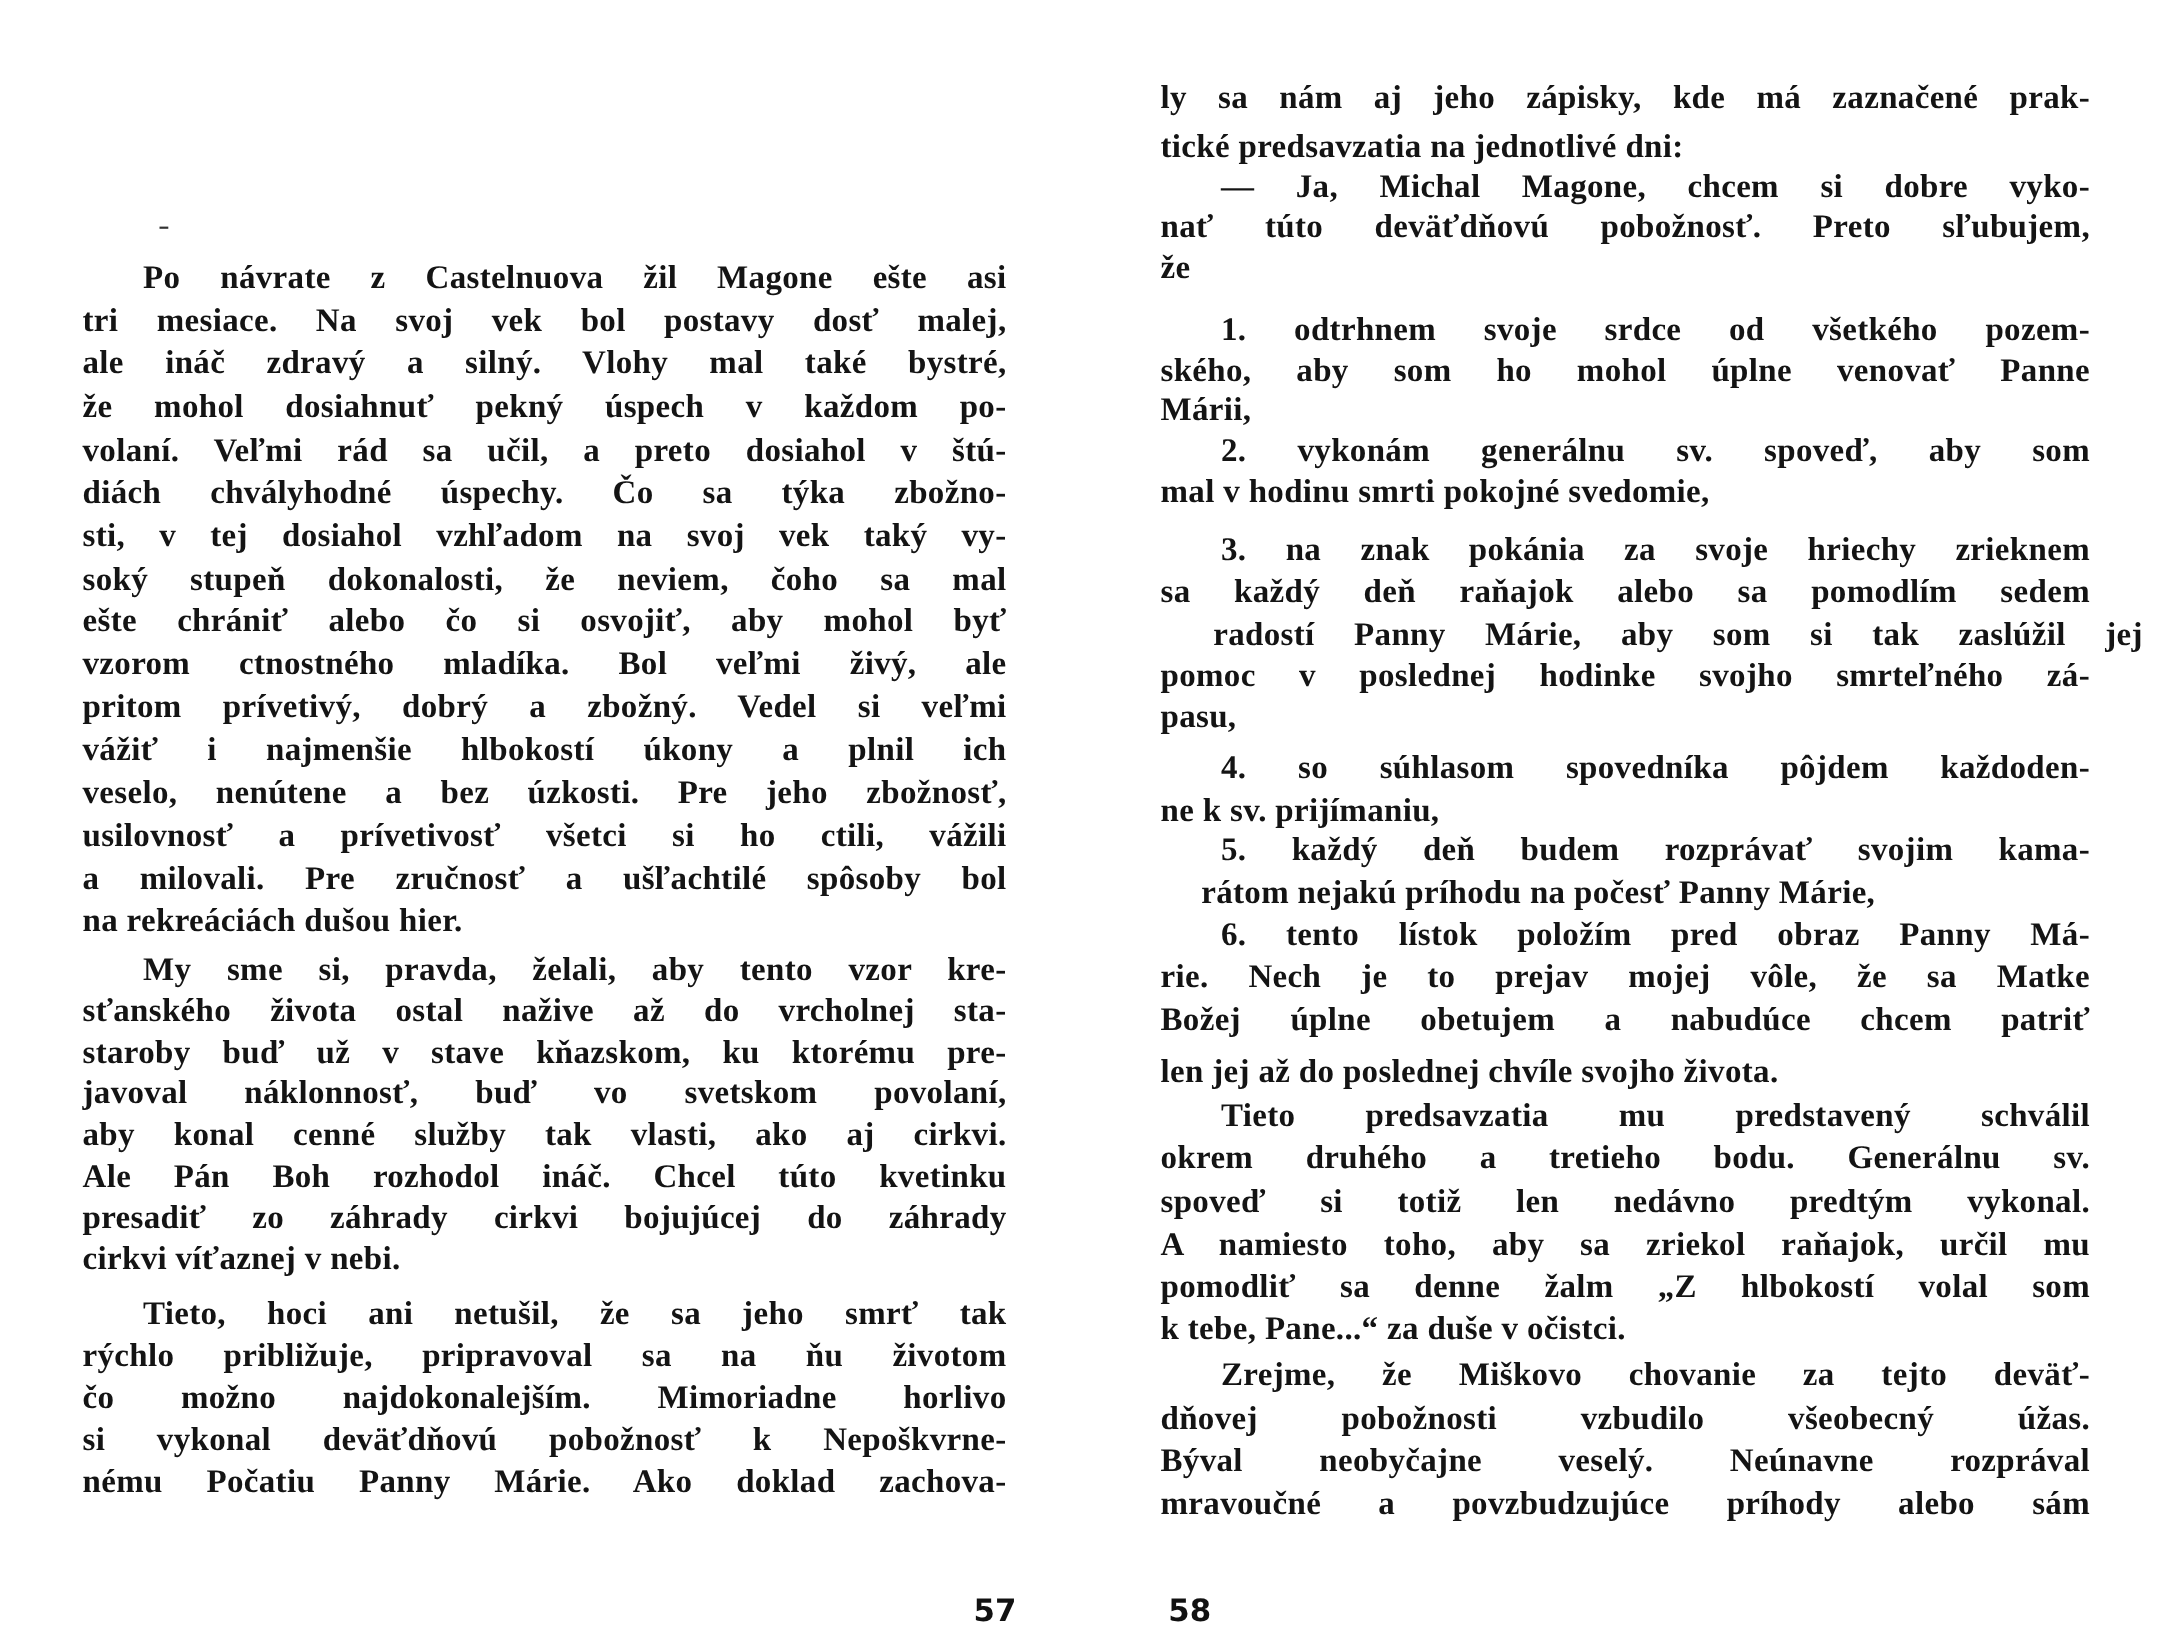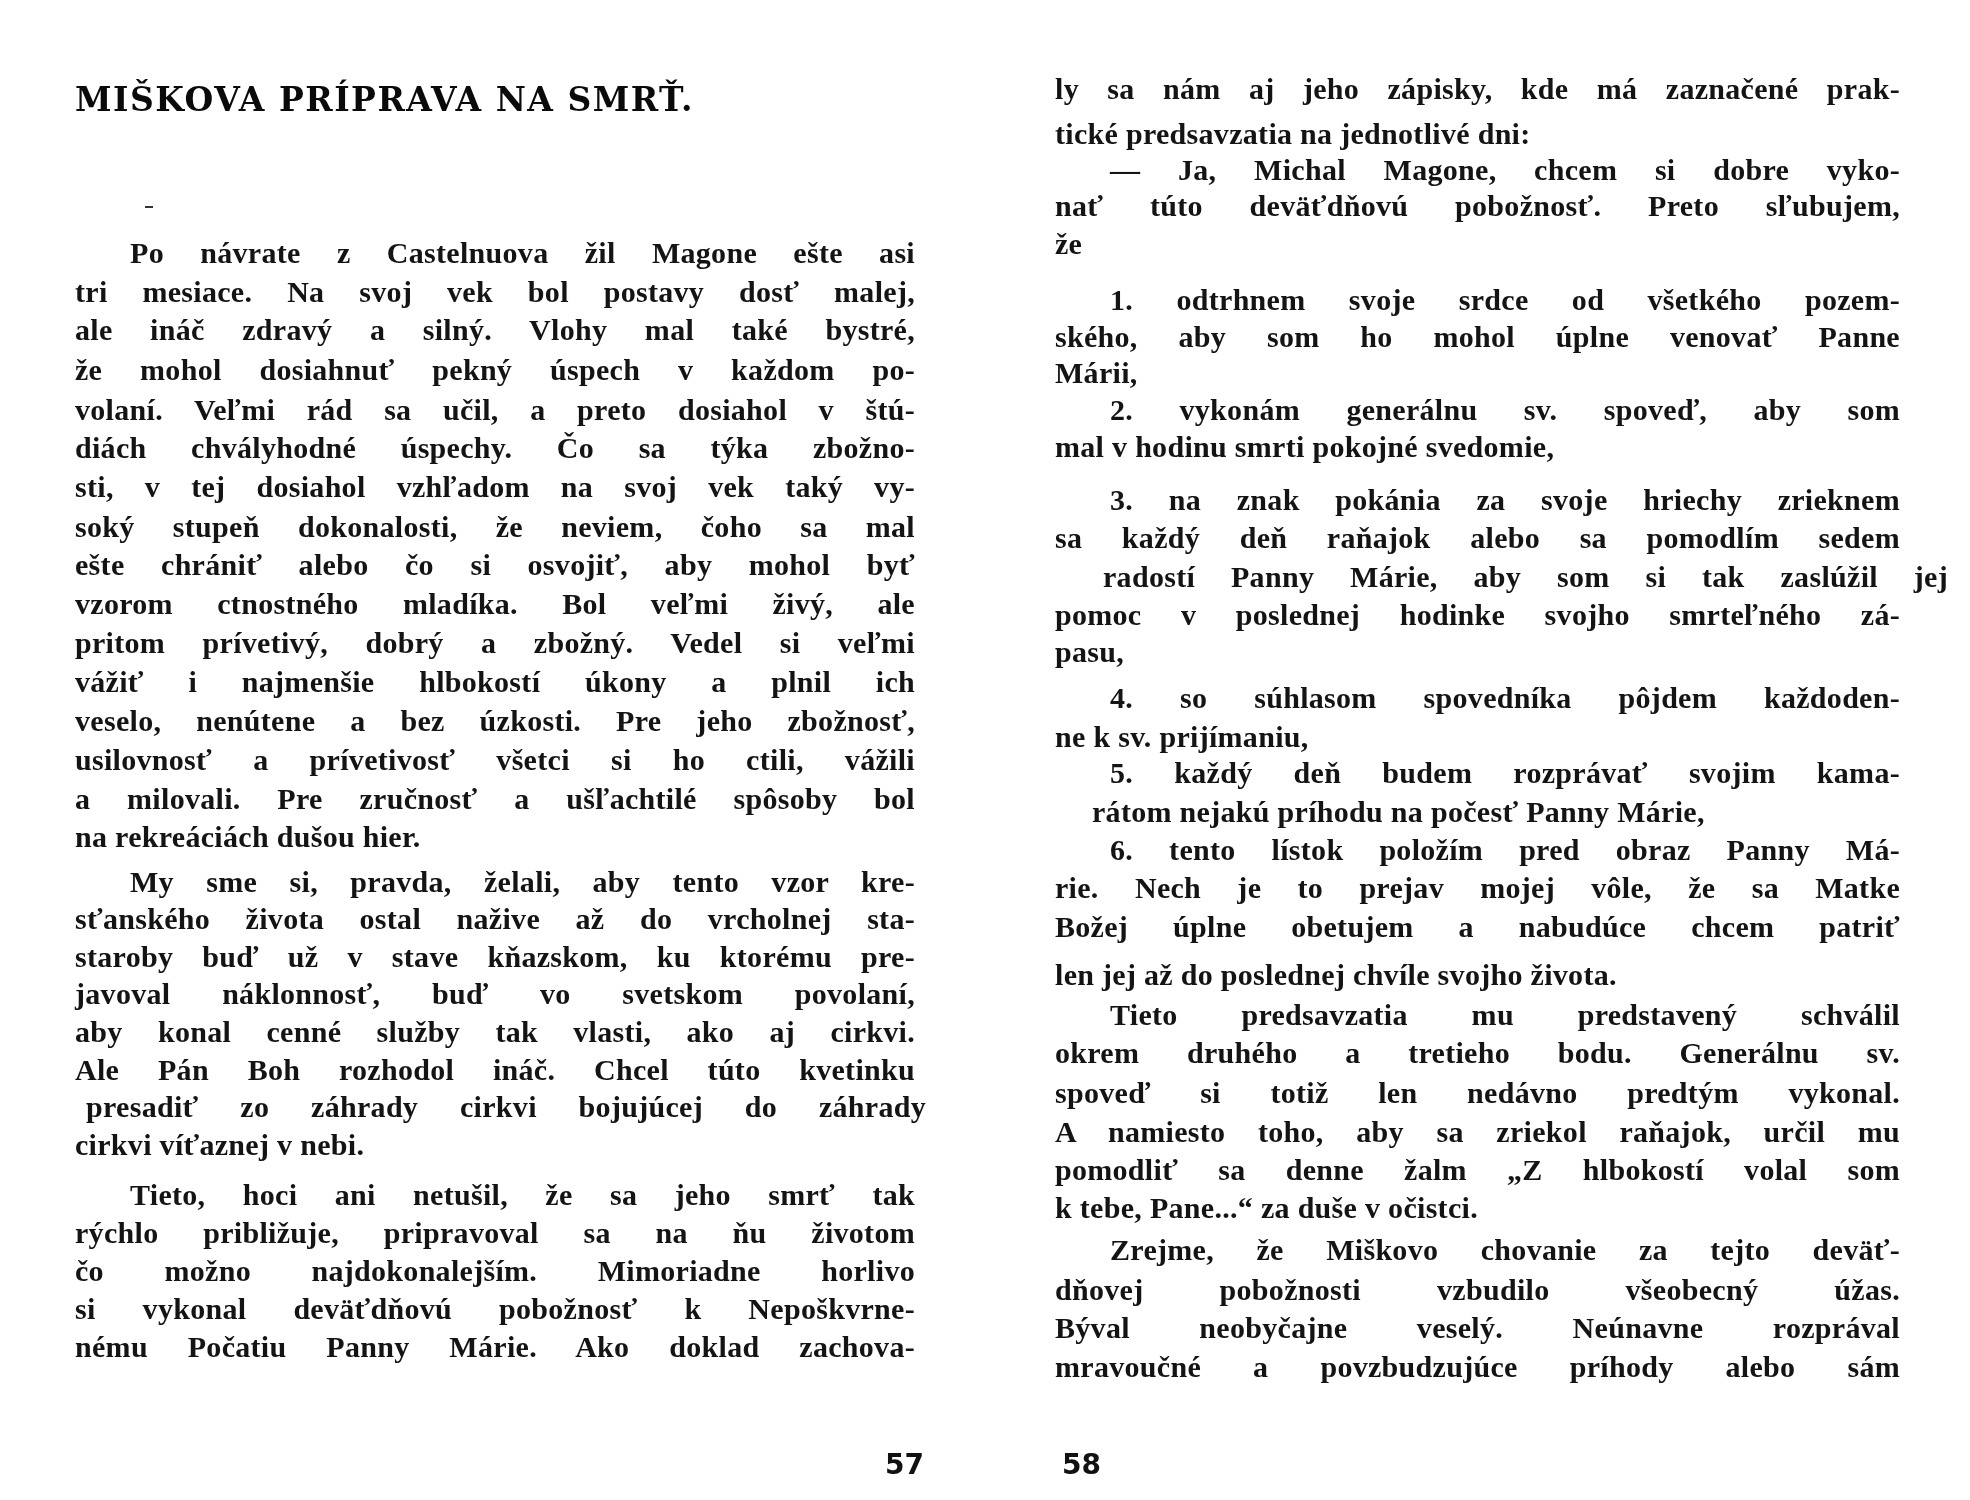--- a/index.html
+++ b/index.html
@@ -19,21 +19,20 @@
   .left-col { left: 75px; width: 840px; }
   .right-col { left: 70px; width: 845px; }
   .pagenum { position: absolute; font-family: "DejaVu Sans", sans-serif; font-weight: bold;
              font-size: 28px; top: 1448px; color: #111; }
   .mark { position: absolute; background: #333; }
 </style>
 </head>
 <body>
 
 <div class="page page-left">
-  <div class="title">MIŠKOVA PRÍPRAVA NA SMRŤ.</div>
   <div id="left-lines">
       <div class="line left-col indent" style="top: 234px;">Po návrate z Castelnuova žil Magone ešte asi</div>
       <div class="line left-col" style="top: 273px;">tri mesiace. Na svoj vek bol postavy dosť malej,</div>
       <div class="line left-col" style="top: 311px;">ale ináč zdravý a silný. Vlohy mal také bystré,</div>
       <div class="line left-col" style="top: 351px;">že mohol dosiahnuť pekný úspech v každom po-</div>
       <div class="line left-col" style="top: 391px;">volaní. Veľmi rád sa učil, a preto dosiahol v štú-</div>
       <div class="line left-col" style="top: 429px;">diách chvályhodné úspechy. Čo sa týka zbožno-</div>
       <div class="line left-col" style="top: 468px;">sti, v tej dosiahol vzhľadom na svoj vek taký vy-</div>
       <div class="line left-col" style="top: 508px;">soký stupeň dokonalosti, že neviem, čoho sa mal</div>
       <div class="line left-col" style="top: 546px;">ešte chrániť alebo čo si osvojiť, aby mohol byť</div>
@@ -43,21 +42,21 @@
       <div class="line left-col" style="top: 702px;">veselo, nenútene a bez úzkosti. Pre jeho zbožnosť,</div>
       <div class="line left-col" style="top: 741px;">usilovnosť a prívetivosť všetci si ho ctili, vážili</div>
       <div class="line left-col" style="top: 780px;">a milovali. Pre zručnosť a ušľachtilé spôsoby bol</div>
       <div class="line left-col last" style="top: 818px;">na rekreáciách dušou hier.</div>
       <div class="line left-col indent" style="top: 863px;">My sme si, pravda, želali, aby tento vzor kre-</div>
       <div class="line left-col" style="top: 900px;">sťanského života ostal nažive až do vrcholnej sta-</div>
       <div class="line left-col" style="top: 938px;">staroby buď už v stave kňazskom, ku ktorému pre-</div>
       <div class="line left-col" style="top: 975px;">javoval náklonnosť, buď vo svetskom povolaní,</div>
       <div class="line left-col" style="top: 1013px;">aby konal cenné služby tak vlasti, ako aj cirkvi.</div>
       <div class="line left-col" style="top: 1051px;">Ale Pán Boh rozhodol ináč. Chcel túto kvetinku</div>
-      <div class="line left-col" style="top: 1088px; margin-left: 11px;">presadiť zo záhrady cirkvi bojujúcej do záhrady</div>
+      <div class="line left-col" style="top: 1088px;">presadiť zo záhrady cirkvi bojujúcej do záhrady</div>
       <div class="line left-col last" style="top: 1126px;">cirkvi víťaznej v nebi.</div>
       <div class="line left-col indent" style="top: 1176px;">Tieto, hoci ani netušil, že sa jeho smrť tak</div>
       <div class="line left-col" style="top: 1214px;">rýchlo približuje, pripravoval sa na ňu životom</div>
       <div class="line left-col" style="top: 1252px;">čo možno najdokonalejším. Mimoriadne horlivo</div>
       <div class="line left-col" style="top: 1290px;">si vykonal deväťdňovú pobožnosť k Nepoškvrne-</div>
       <div class="line left-col" style="top: 1328px;">nému Počatiu Panny Márie. Ako doklad zachova-</div>
     </div>
   <div class="pagenum" style="left:885px;">57</div>
   <div class="mark" style="left:145px; top:206px; width:8px; height:2px;"></div>
 </div>

